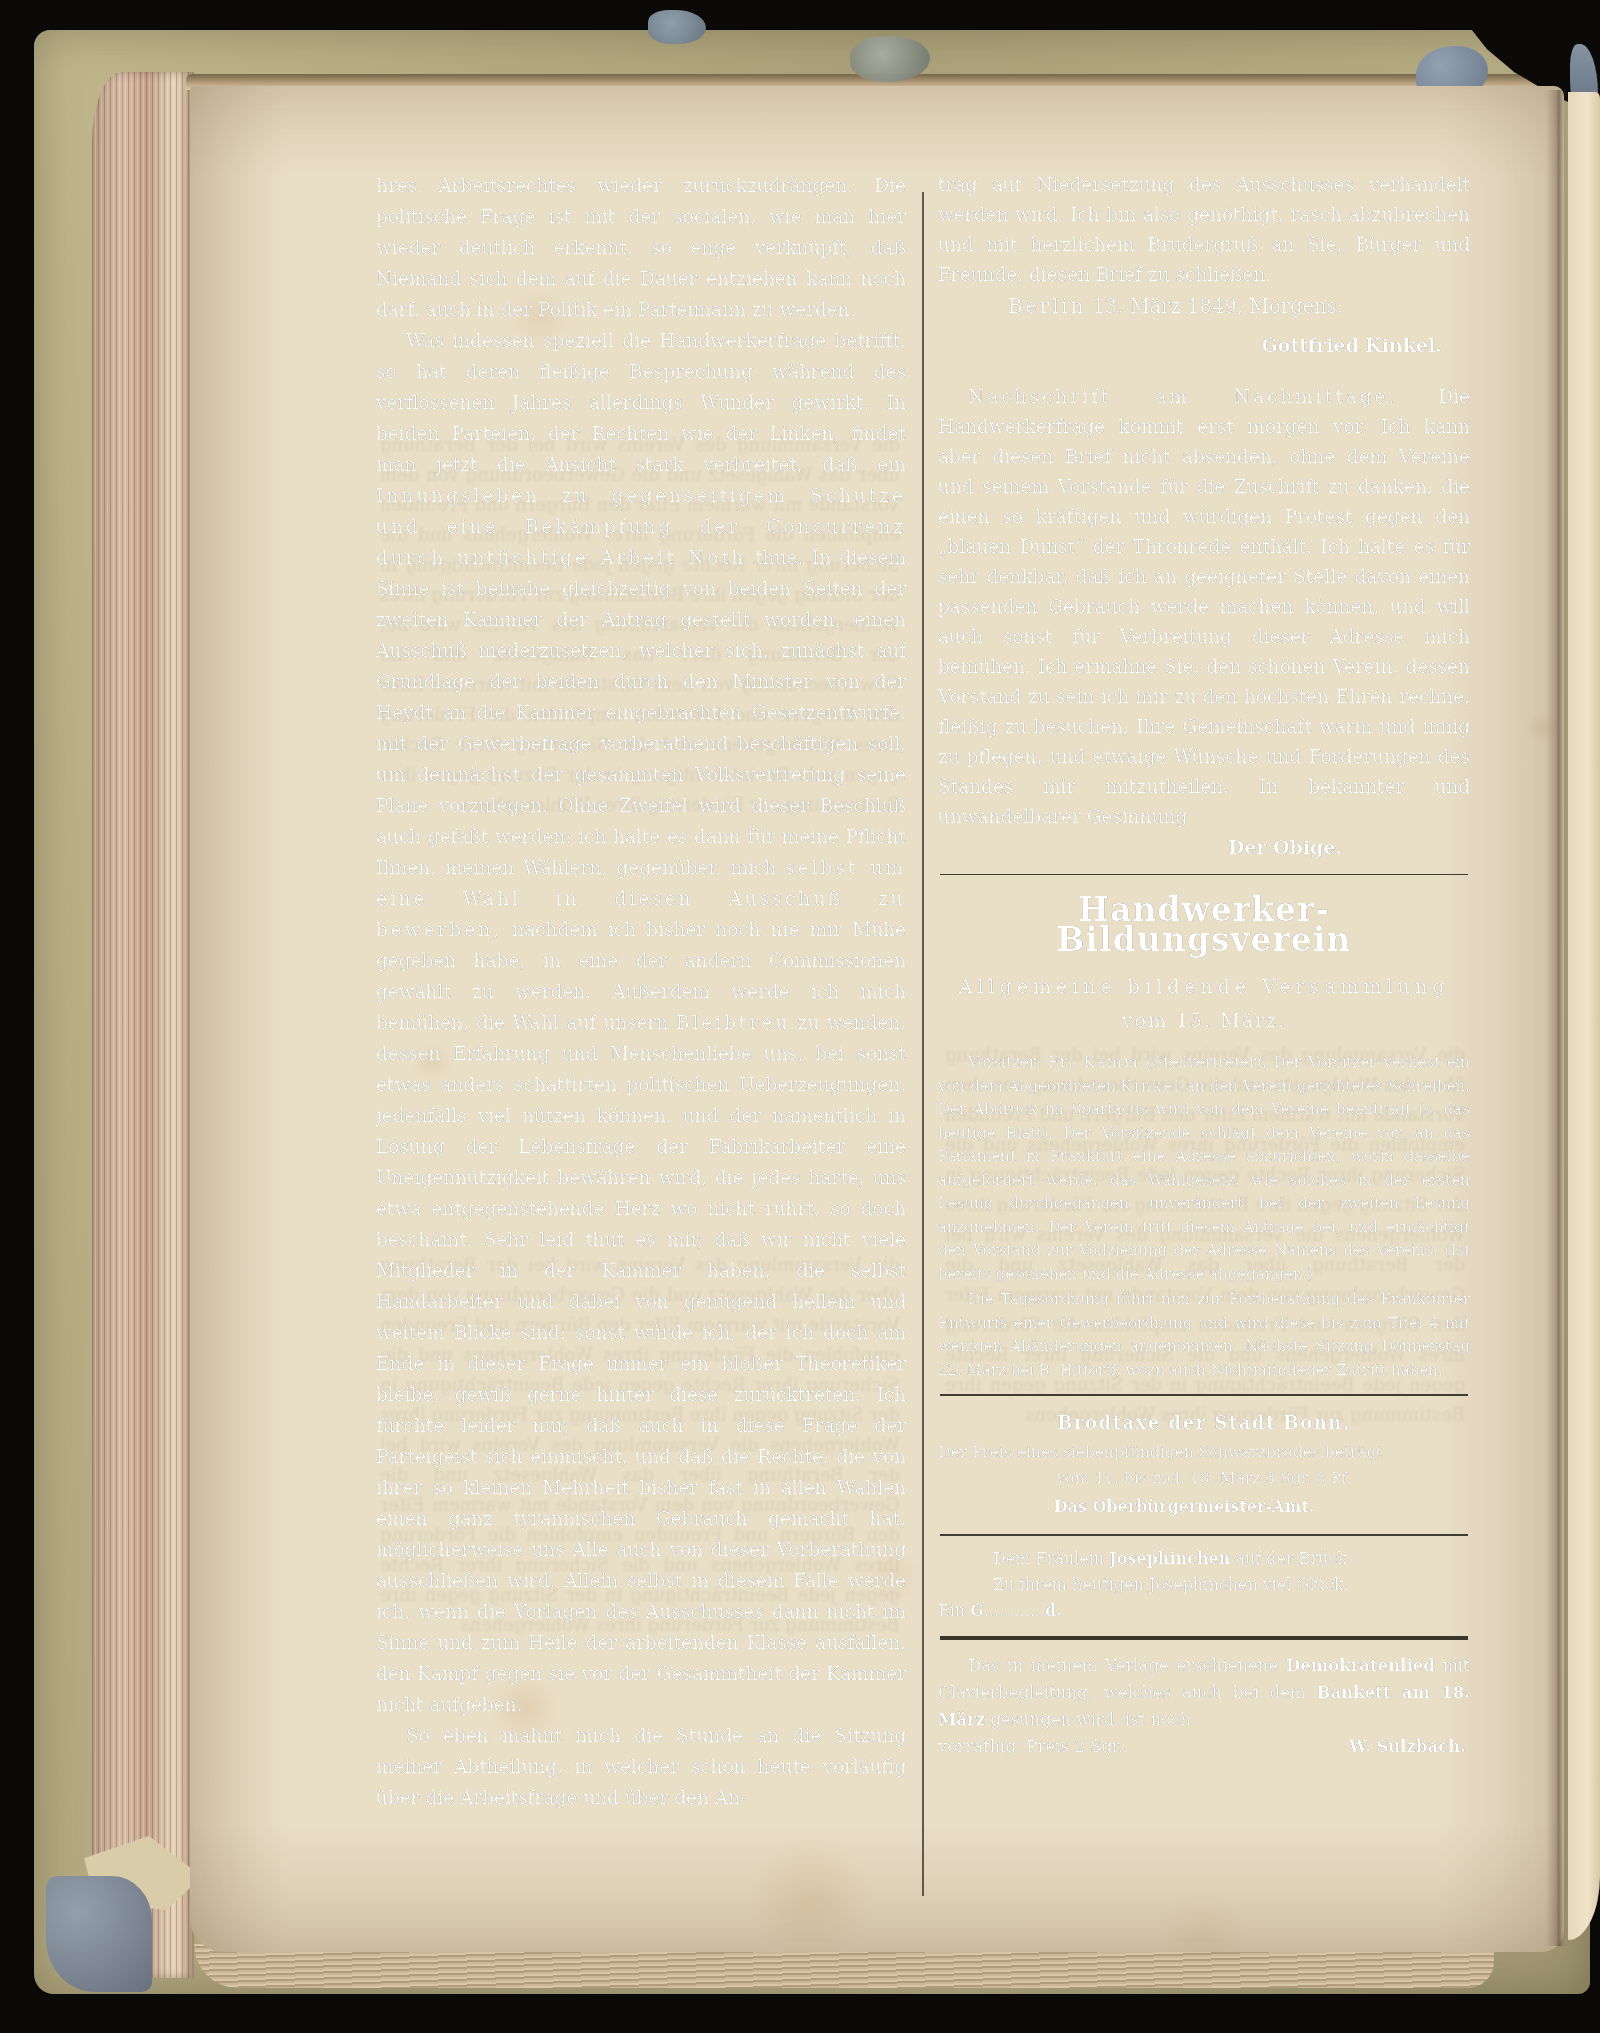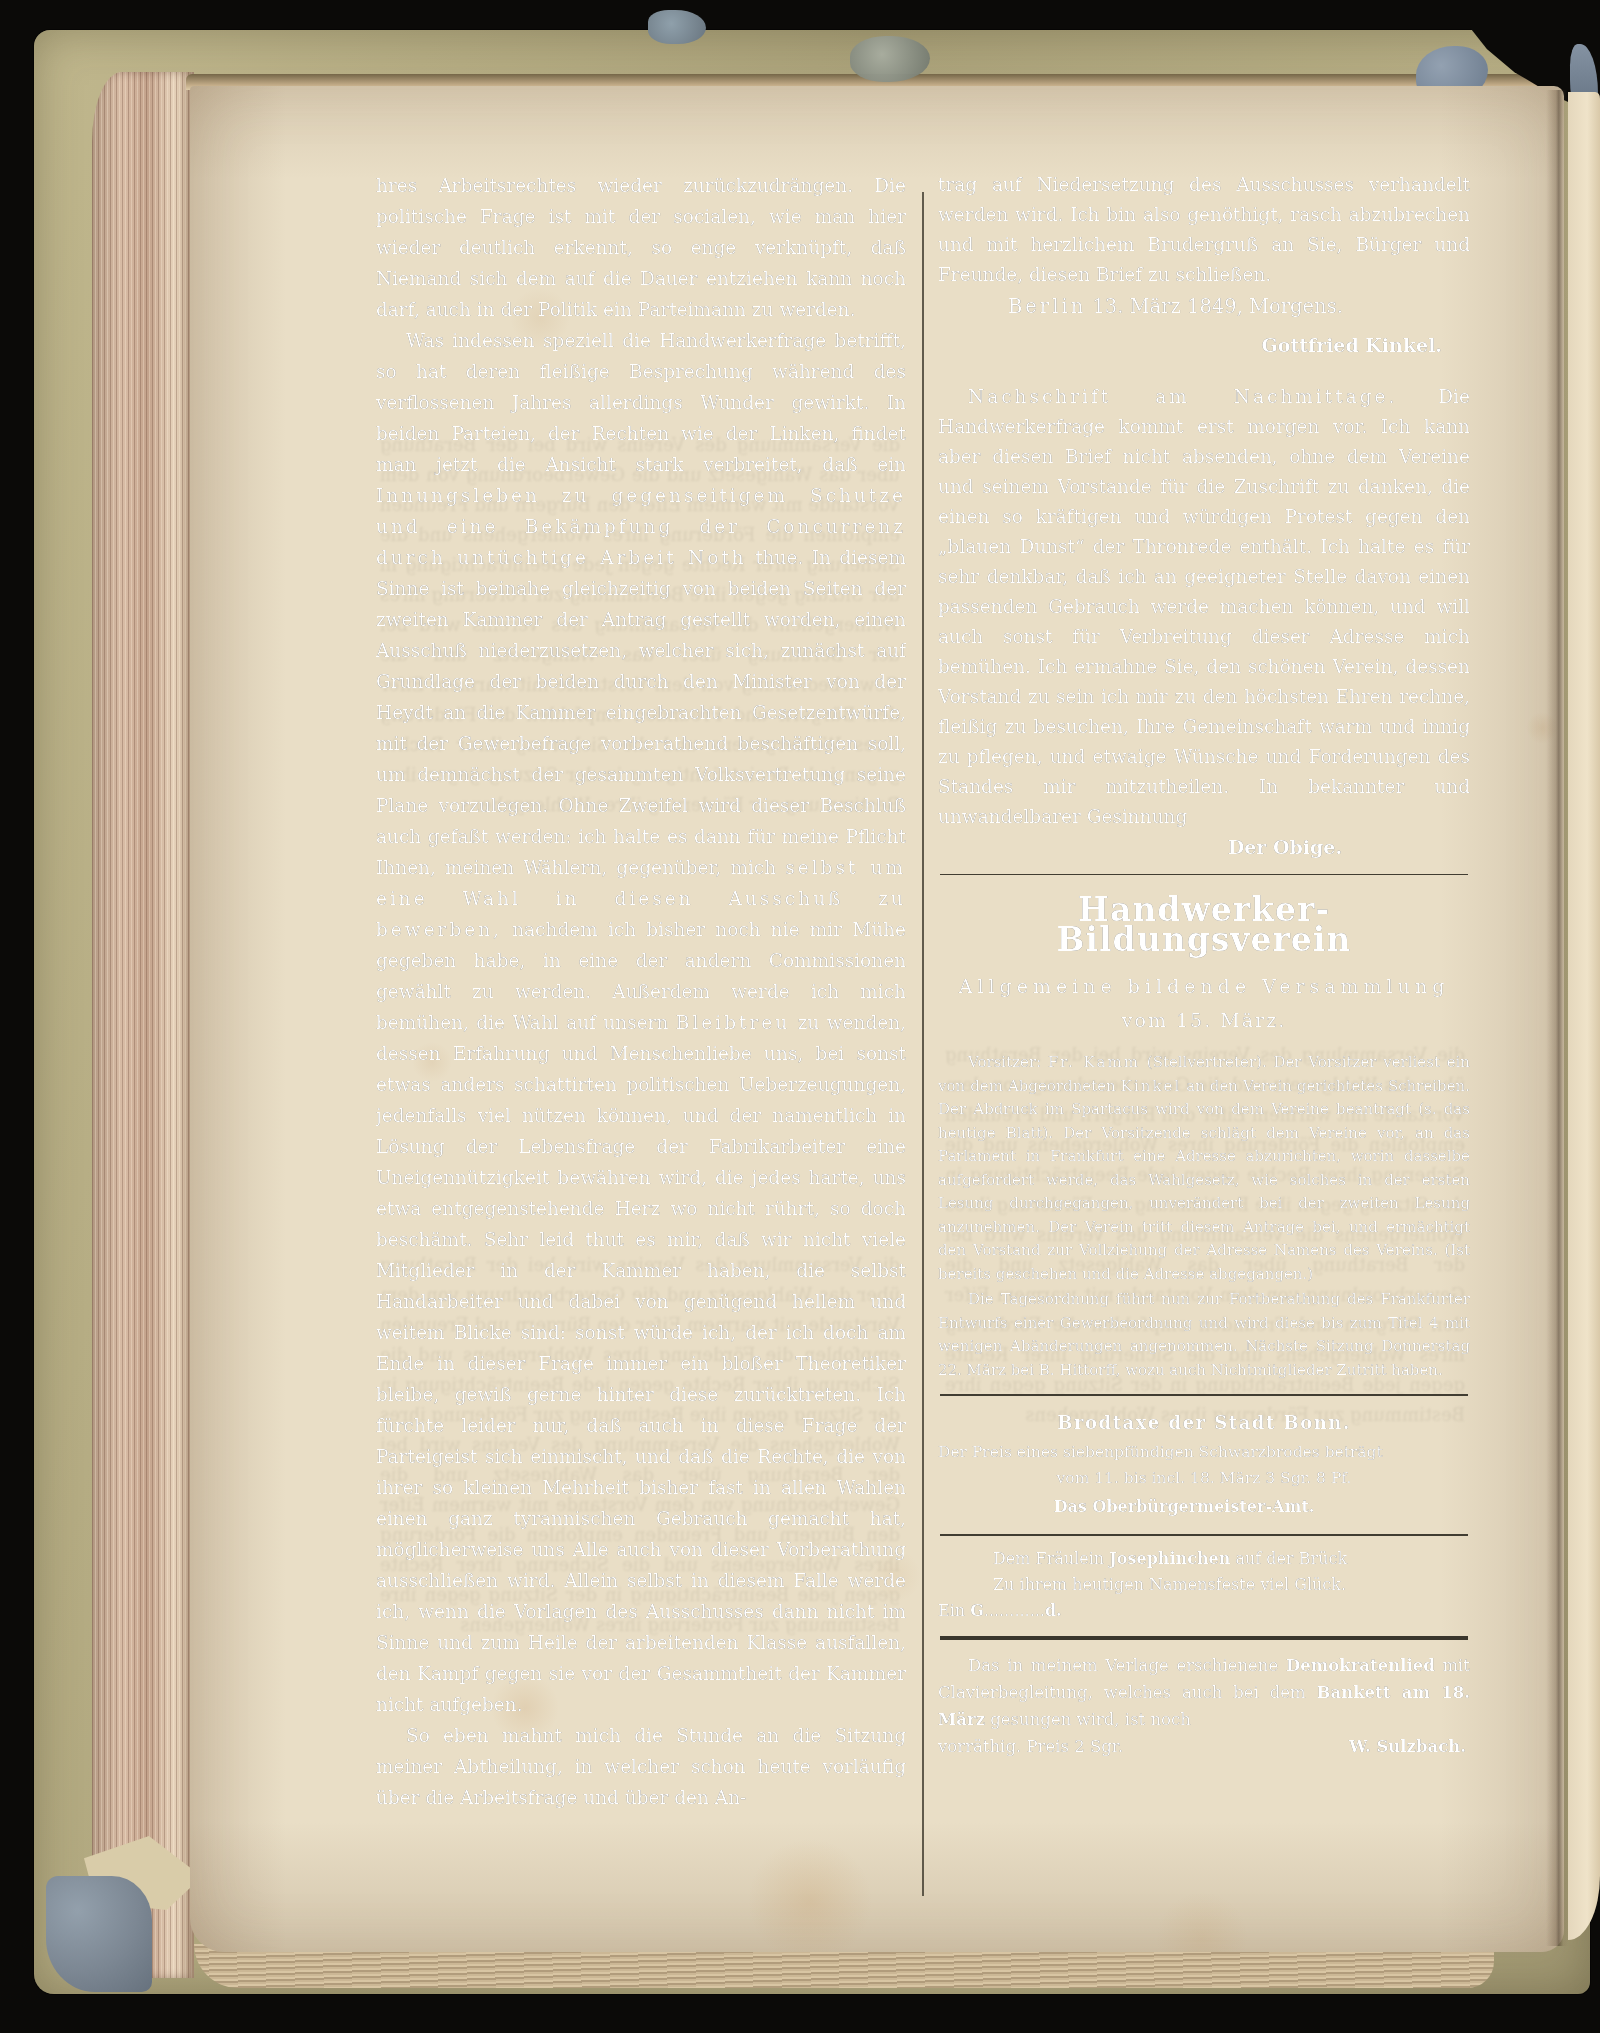--- a/index.html
+++ b/index.html
@@ -149,21 +149,21 @@
     <div class="rule"></div>
 
     <p class="brod-title">Brodtaxe der Stadt Bonn.</p>
     <p class="brod-line">Der Preis eines siebenpfündigen Schwarzbrodes beträgt</p>
     <p class="brod-line brod-line2">vom 11. bis incl. 18. März 3 Sgr. 8 Pf.</p>
     <p class="brod-sig">Das Oberbürgermeister-Amt.</p>
 
     <div class="rule"></div>
 
     <p class="greet"><span>Dem Fräulein </span><span class="b">Josephinchen</span><span> auf der Brück</span></p>
-    <p class="greet" style="margin-top:0;">Zu ihrem heutigen Namensfeste viel Glück.</p>
+    <p class="greet" style="margin-top:0;">Zu ihrem heutigen Josephinchen viel Glück.</p>
     <p class="greet greet-3" style="margin-top:0;"><span>Ein </span><span class="b">G</span><span>............</span><span class="b">d.</span></p>
 
     <div class="rule rule-thick"></div>
 
     <p class="ind ad"><span>Das in meinem Verlage erschienene </span><span class="b">Demokratenlied</span><span> mit Clavierbegleitung, welches auch bei dem </span><span class="b">Bankett am 18. März</span><span> gesungen wird, ist noch</span></p>
     <div class="ad-last">
       <span>vorräthig. Preis 2 Sgr.</span>
       <span class="b">W. Sulzbach.</span>
     </div>
   </div>

